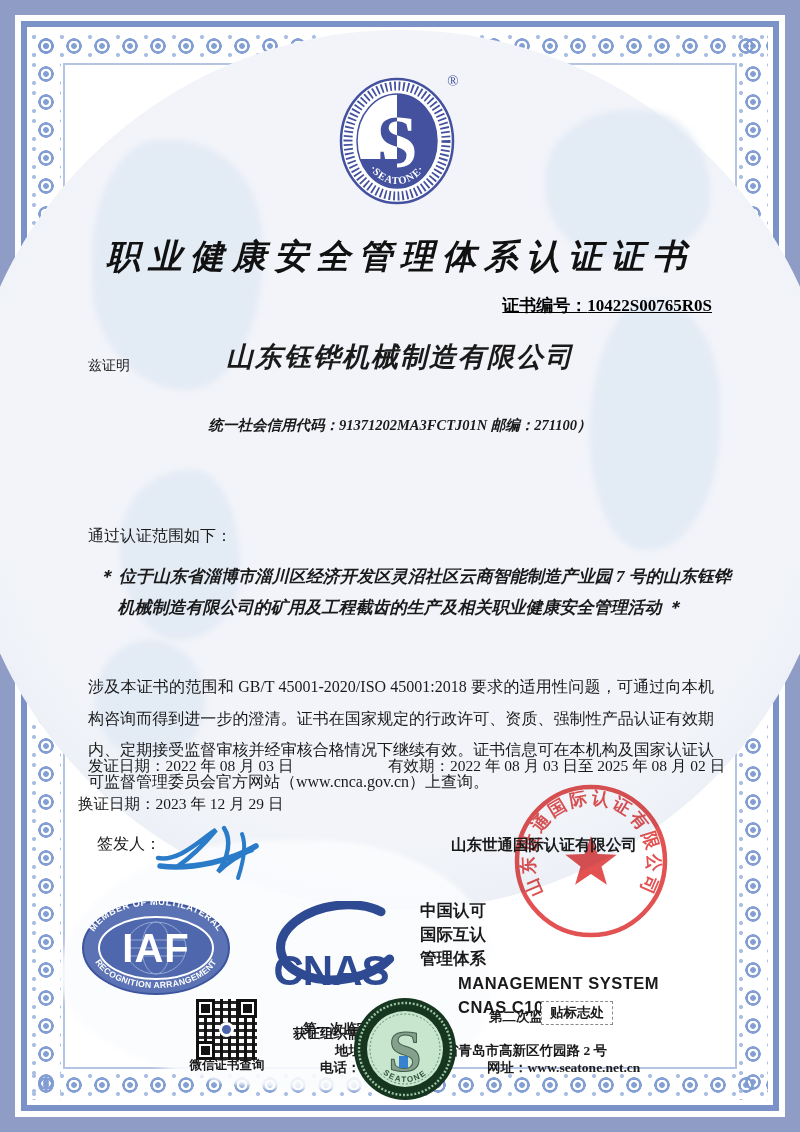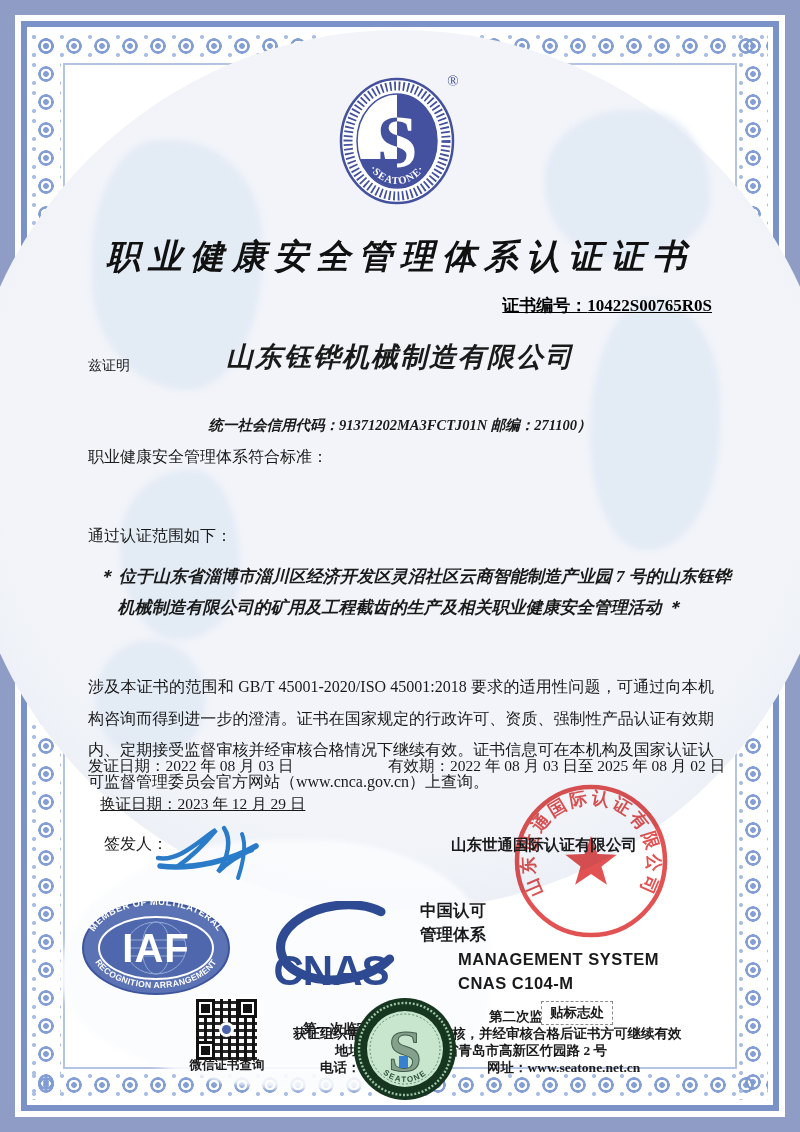--- a/index.html
+++ b/index.html
@@ -43,21 +43,21 @@
   .addr{font-size:14.5px;font-weight:bold;}
   .addr1{top:393px;} .addr2{top:416px;}
   .label16{left:88px;font-size:16px;}
   .stdlabel{top:447px;} .scopelabel{top:526px;font-family:Liberation Serif, serif;}
   .stdvalue{top:470px;font-size:27px;font-family:"Liberation Sans",sans-serif;color:#141414;}
   .scope{font-size:17px;font-weight:bold;}
   .scope1{top:565px;margin-left:28px;} .scope2{top:596px;}
   .disclaimer{left:88px;top:671px;width:626px;font-size:16px;line-height:1.98;text-align:justify;}
   .dateline{font-size:15.5px;}
   .issue{left:88px;top:756px;} .valid{left:388px;top:756px;}
-  .renew{left:100px;top:794px;text-decoration:underline;} .signer{left:104px;top:834px;font-size:16px;}
+  .renew{left:78px;top:794px;} .signer{left:97px;top:834px;font-size:16px;}
   .issuer{left:451px;top:835px;font-size:15.5px;font-weight:600;z-index:3;}
   .signature{left:150px;top:816px;width:118px;height:70px;z-index:2;}
   .stamp{left:512px;top:782px;width:158px;height:158px;z-index:2;mix-blend-mode:multiply;opacity:.92;}
   
   .iaf{left:80px;top:899px;width:152px;height:98px;}
   .cnas{left:262px;top:901px;width:138px;height:106px;}
   .accr{left:420px;top:899px;line-height:24px;white-space:nowrap;}
   .accr .zh{font-size:16.5px;font-weight:bold;}
   .accr .en{font-size:16.5px;font-weight:bold;font-family:"Liberation Sans",sans-serif;letter-spacing:.5px;margin-left:38px;}
   
@@ -128,21 +128,20 @@
     </text>
     <text x="116" y="16" font-size="15" fill="#44519e" text-anchor="middle">®</text>
   </svg>
 
   <div class="abs ctr title">职业健康安全管理体系认证证书</div>
   <div class="abs certno"><span>证书编号：</span><span>10422S00765R0S</span></div>
 
   <div class="abs hereby">兹证明</div>
   <div class="abs ctr company">山东钰铧机械制造有限公司</div>
   <div class="abs ctr addr addr2">统一社会信用代码：91371202MA3FCTJ01N  邮编：271100）</div>
-  <div class="abs label16 stdlabel">职业健康安全管理体系符合标准：</div>
   <div class="abs label16 scopelabel">通过认证范围如下：</div>
   <div class="abs ctr scope scope1">＊ 位于山东省淄博市淄川区经济开发区灵沼社区云商智能制造产业园 7 号的山东钰铧</div>
   <div class="abs ctr scope scope2">机械制造有限公司的矿用及工程截齿的生产及相关职业健康安全管理活动 ＊</div>
   <div class="abs disclaimer">涉及本证书的范围和 GB/T 45001-2020/ISO 45001:2018 要求的适用性问题，可通过向本机构咨询而得到进一步的澄清。证书在国家规定的行政许可、资质、强制性产品认证有效期内、定期接受监督审核并经审核合格情况下继续有效。证书信息可在本机构及国家认证认可监督管理委员会官方网站（www.cnca.gov.cn）上查询。</div>
 
   <div class="abs dateline issue">发证日期：2022 年 08 月 03 日</div>
   <div class="abs dateline valid">有效期：2022 年 08 月 03 日至 2025 年 08 月 02 日</div>
   <div class="abs dateline renew">换证日期：2023 年 12 月 29 日</div>
   <div class="abs signer">签发人：</div>
   <div class="abs issuer">山东世通国际认证有限公司</div>
@@ -186,38 +185,38 @@
     </text>
   </svg>
 
   <svg class="abs cnas" viewBox="0 0 138 106">
     <path d="M124 18 A60 37 0 1 0 126 66" fill="none" stroke="#2e4a92" stroke-width="9" stroke-linecap="round" transform="rotate(-8 69 50)"></path>
     <text class="sans" x="69" y="84" font-size="42" font-weight="bold" fill="#2e4a92" text-anchor="middle" letter-spacing="-1">CNAS</text>
   </svg>
 
   <div class="abs accr">
     <div class="zh">中国认可</div>
+    <div class="zh">国际互认</div>
     <div class="zh">管理体系</div>
     <div class="en">MANAGEMENT SYSTEM</div>
     <div class="en">CNAS C104-M</div>
   </div>
 
   <div class="abs qr">
     <div class="f tl"></div>
     <div class="f tr"></div>
     <div class="f bl"></div>
     <div class="c"></div>
   </div>
   <div class="abs qrcap">微信证书查询</div>
 
   <div class="abs foot fr1a">第一次监审</div>
   <div class="abs foot fr1b">第二次监审</div>
   <div class="abs foot labelbox">贴标志处</div>
   <div class="abs foot fr2a">获证组织需按</div>
-  <div class="abs foot fr2b">核，并经审核合格后证书方可继续有效</div>
   <div class="abs foot fr3a">地址</div>
   <div class="abs foot fr3b">省青岛市高新区竹园路 2 号</div>
   <div class="abs foot fr4a">电话：400</div>
   <div class="abs foot fr4b">网址：www.seatone.net.cn</div>
 
   <svg class="abs seal" viewBox="0 0 106 106">
     <circle cx="53" cy="53" r="51" fill="#16361f"></circle>
     <circle cx="53" cy="53" r="46" fill="none" stroke="#9cc3a4" stroke-width="2.4" stroke-dasharray="2 1.8"></circle>
     <circle cx="53" cy="53" r="38" fill="#c8e5cd"></circle>
     <circle cx="53" cy="53" r="35" fill="none" stroke="#5d8a68" stroke-width="1" stroke-dasharray="2 2"></circle>

